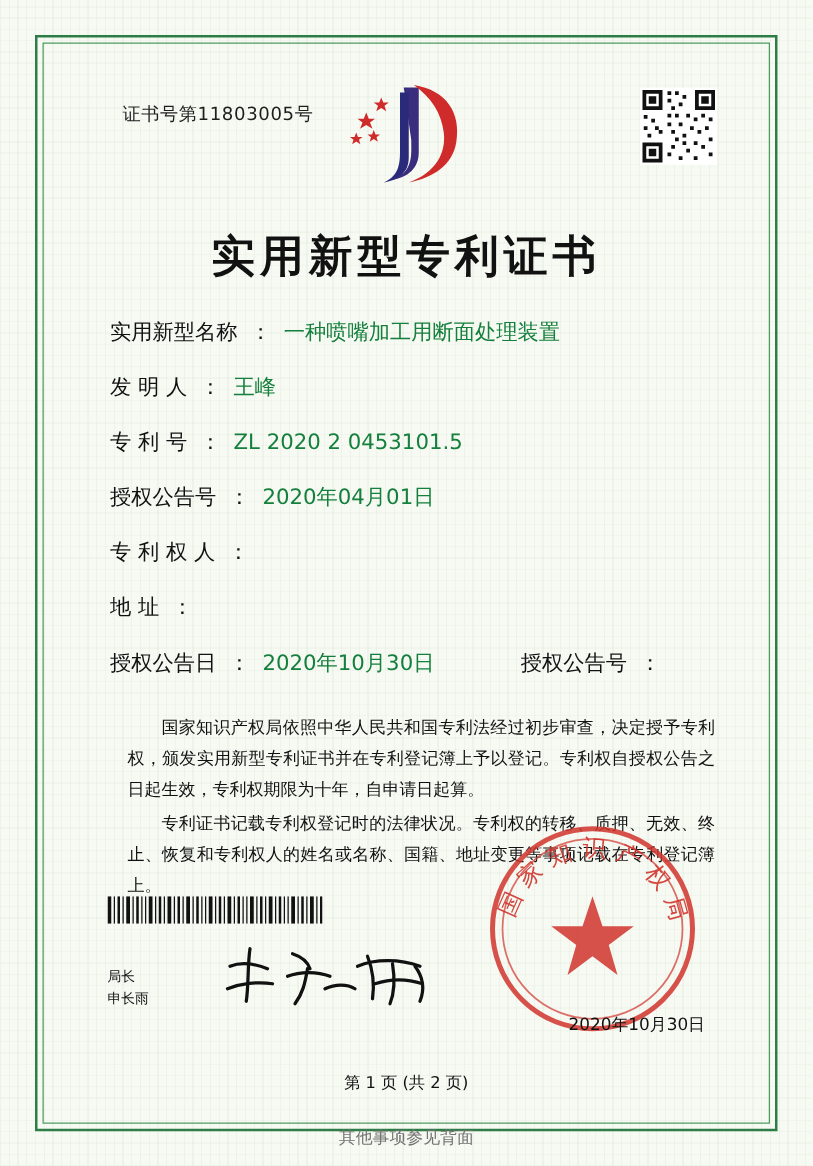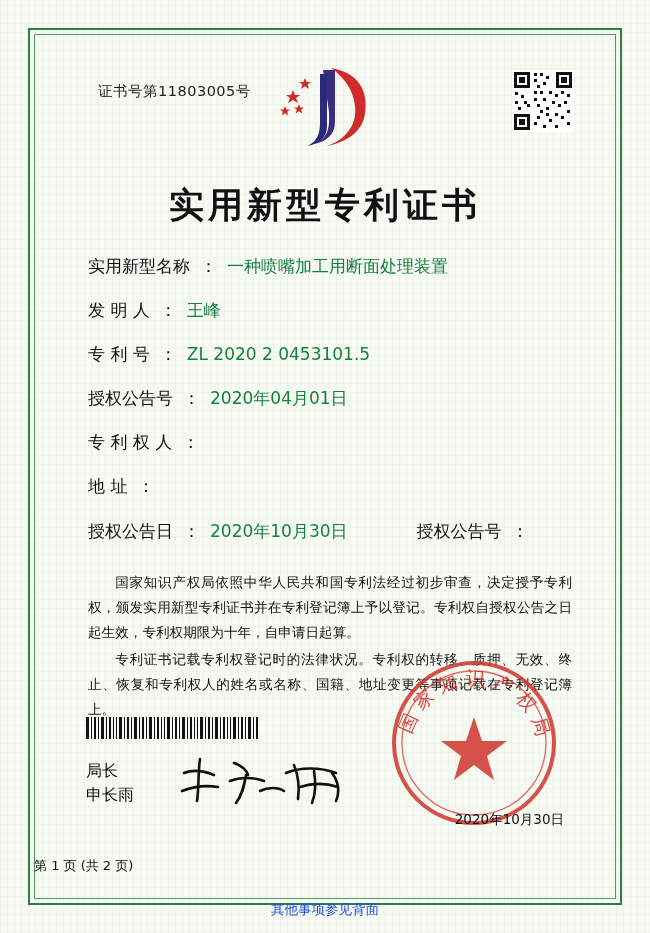--- a/index.html
+++ b/index.html
@@ -123,37 +123,37 @@
   }
   
   .paragraphs {
     padding: 6px 16px 0 26px;
     font-size: 13.6px;
     line-height: 1.85;
     color: #111;
     text-align: justify;
   }
   .paragraphs p {
-    margin: 0 0 2px 0;
+    margin: 0 0 2px 14px;
     text-indent: 2em;
   }
   
   .barcode {
     position: absolute;
     left: 52px;
     bottom: 160px;
     width: 172px;
     height: 22px;
   }
   
   .sign-block {
     position: absolute;
     left: 52px;
     bottom: 92px;
-    font-size: 16px;
+    font-size: 11px;
     line-height: 1.5;
     color: #111;
   }
   .signature {
     position: absolute;
     left: 140px;
     bottom: 88px;
     width: 190px;
     height: 60px;
   }
@@ -172,32 +172,32 @@
     font-size: 13.5px;
     color: #111;
     background: transparent;
   }
   
   .page-no {
     position: absolute;
     left: 0;
     right: 0;
     bottom: 24px;
-    text-align: left;
+    text-align: center;
     font-size: 13px;
     color: #111;
   }
   .outside-note {
     position: absolute;
     left: 0;
     right: 0;
     bottom: 14px;
     text-align: center;
     font-size: 13.5px;
-    color: #1d4ed8;
+    color: #737373;
   }
 </style>
 </head>
 <body>
 
 <div class="page">
   <div class="border-outer"></div>
   <div class="border-inner"></div>
 
   <div class="content">

